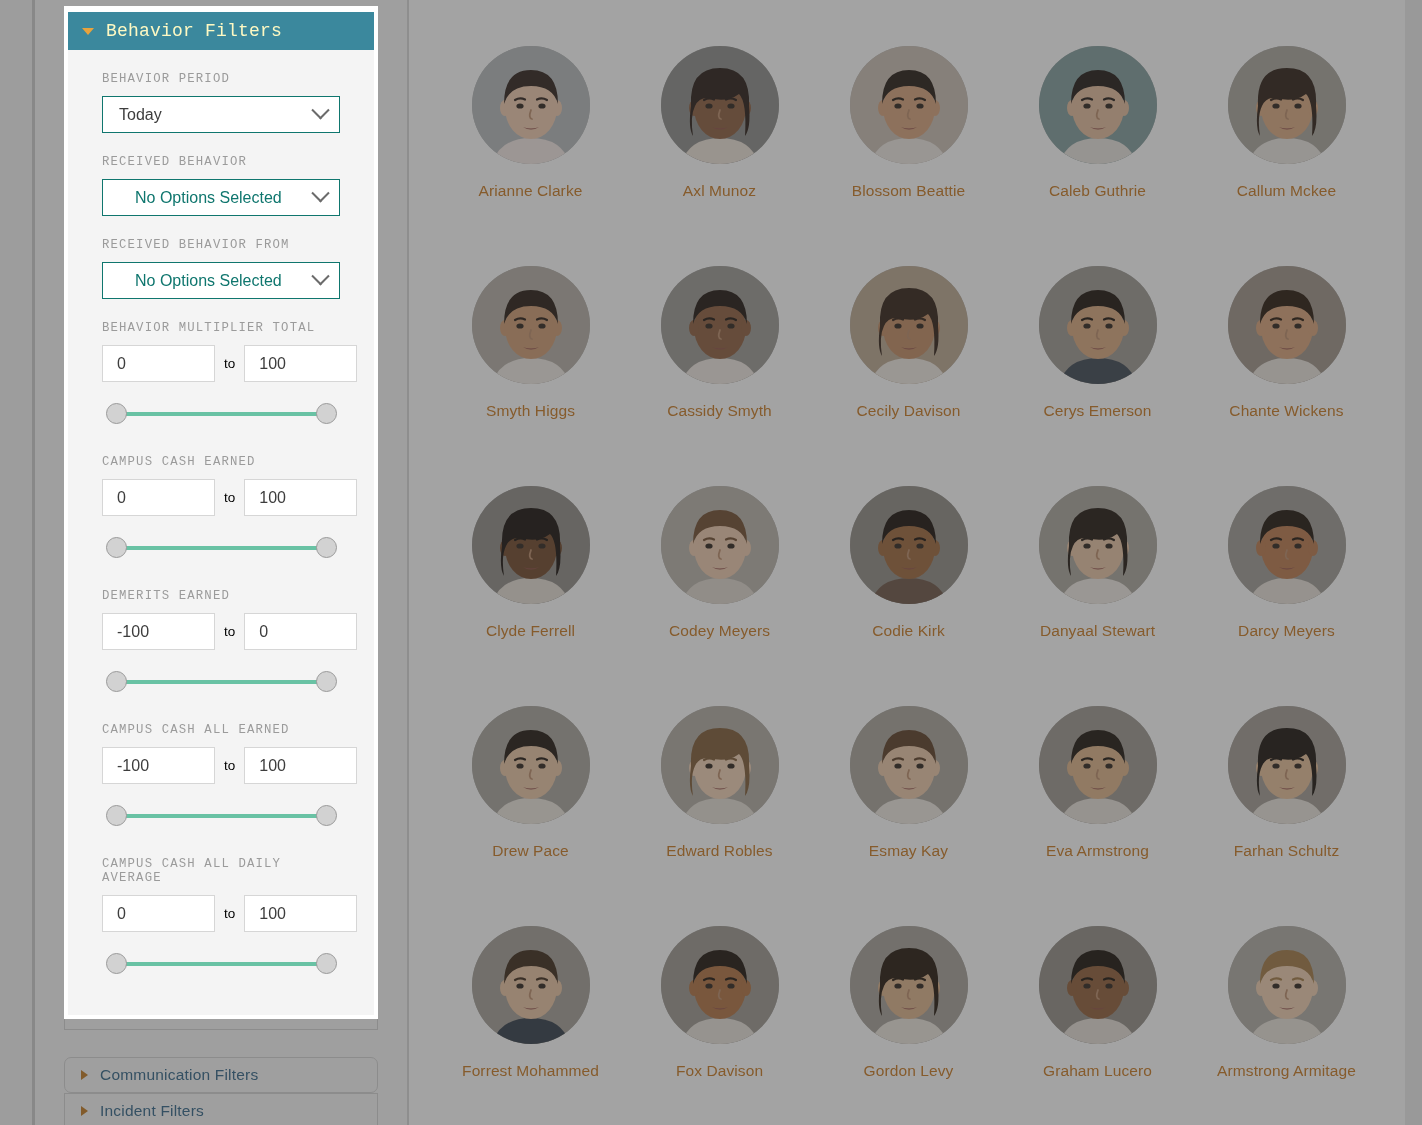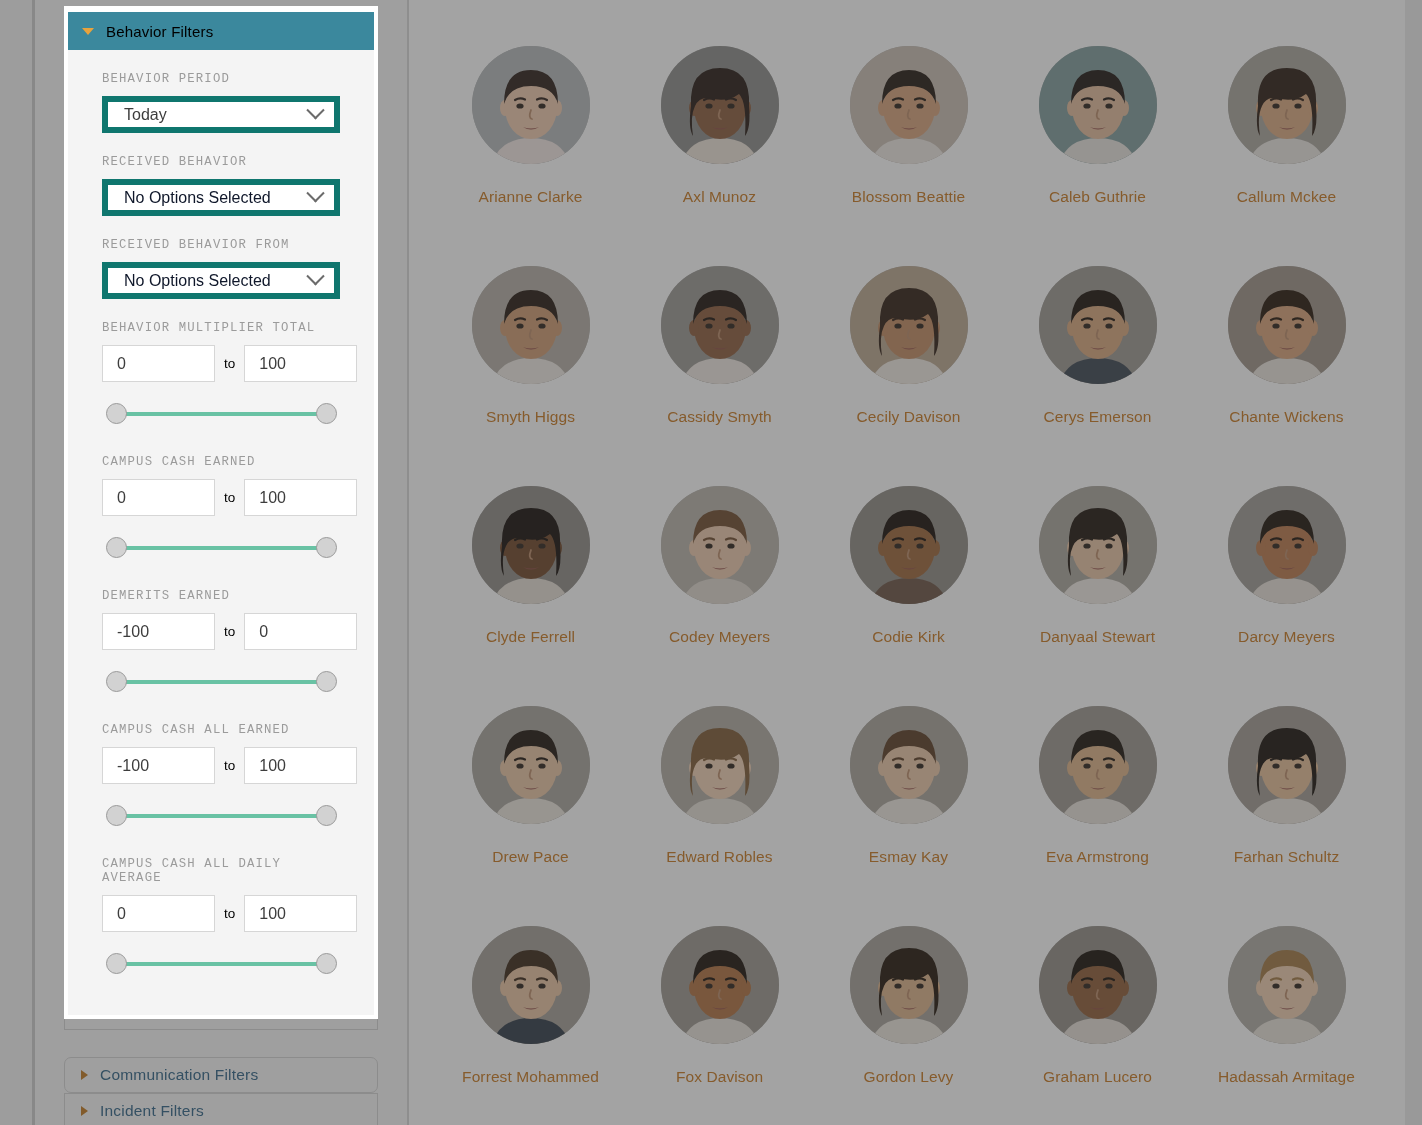--- a/index.html
+++ b/index.html
@@ -37,21 +37,21 @@
   }
   .avatar {
     width: 118px; height: 118px;
     border-radius: 50%;
     overflow: hidden;
     position: relative;
     background: #b9b9b9;
   }
   .avatar svg { display:block; width:118px; height:118px; }
   .student-name {
-    margin-top: 24px;
+    margin-top: 18px;
     font-size: 15.5px;
     color: #c8781f;
     letter-spacing: .1px;
     white-space: nowrap;
   }
 
   
   #overlay {
     position: absolute; inset: 0;
     background: rgba(60,60,60,0.47);
@@ -75,46 +75,47 @@
     padding-left: 14px;
   }
   .caret-down {
     width: 0; height: 0;
     border-left: 6px solid transparent;
     border-right: 6px solid transparent;
     border-top: 7px solid #e8a33d;
     margin-right: 12px;
   }
   .panel-head-title {
-    color: #000000;
-    font-size: 15px;
+    color: #fef9c3;
+    font-size: 18px;
     letter-spacing: .2px;
+    font-family: Liberation Mono, monospace;
   }
   .panel-body { padding: 22px 34px 0 34px; }
 
   .field-label {
     font-size: 12.3px;
     letter-spacing: 1.15px;
     color: #9b9b9b;
     text-transform: uppercase;
     margin-bottom: 10px;
     font-family: Liberation Mono, monospace;
   }
   .field-group { margin-bottom: 22px; }
 
   .select-box {
     height: 37px;
     background: #ffffff;
-    border: 6px solid #0f766e;
+    border: 1px solid #0f766e;
     display: flex; align-items: center;
     padding: 0 12px 0 16px;
     position: relative;
   }
   .select-value { font-size: 16px; color: #3d3d3d; }
-  .select-value.placeholder { color: #0f172a; }
+  .select-value.placeholder { color: #0f766e; margin-left: 16px; }
   .chev {
     margin-left: auto;
     width: 13px; height: 13px;
     border-right: 2px solid #6b6b6b;
     border-bottom: 2px solid #6b6b6b;
     transform: rotate(45deg) translate(-3px,-3px);
   }
 
   .range-row { display: flex; align-items: center; }
   .num-input {
@@ -665,21 +666,21 @@
     <ellipse cx="85" cy="62" rx="5" ry="8" fill="#eecdaf"></ellipse>
     <path d="M32 58 q0 -34 27 -34 q27 0 27 34 q-5 -18 -27 -18 q-22 0 -27 18 z" fill="#a07842"></path>
     <ellipse cx="48" cy="60" rx="3.6" ry="2.6" fill="#2b2019"></ellipse>
     <ellipse cx="70" cy="60" rx="3.6" ry="2.6" fill="#2b2019"></ellipse>
     <path d="M43 54 q5 -3 10 -0.5" stroke="#a07842" stroke-width="2.2" fill="none" stroke-linecap="round"></path>
     <path d="M65 53.5 q5 -2.5 10 0.5" stroke="#a07842" stroke-width="2.2" fill="none" stroke-linecap="round"></path>
     <path d="M59 64 q-3 8 1 9" stroke="#b98a68" stroke-width="1.8" fill="none" stroke-linecap="round"></path>
     <path d="M51 81 q8 5 16 0 q-8 3 -16 0 z" fill="#8e4a45"></path>
   </svg>
           </div>
-          <div class="student-name">Hadassah Armitage</div>
+          <div class="student-name">Armstrong Armitage</div>
         </div>
       </div>
     </div>
 
   <div class="right-edge"></div>
 </div>
 
 <div id="overlay"></div>
 
 <div id="collapsed-panels">

